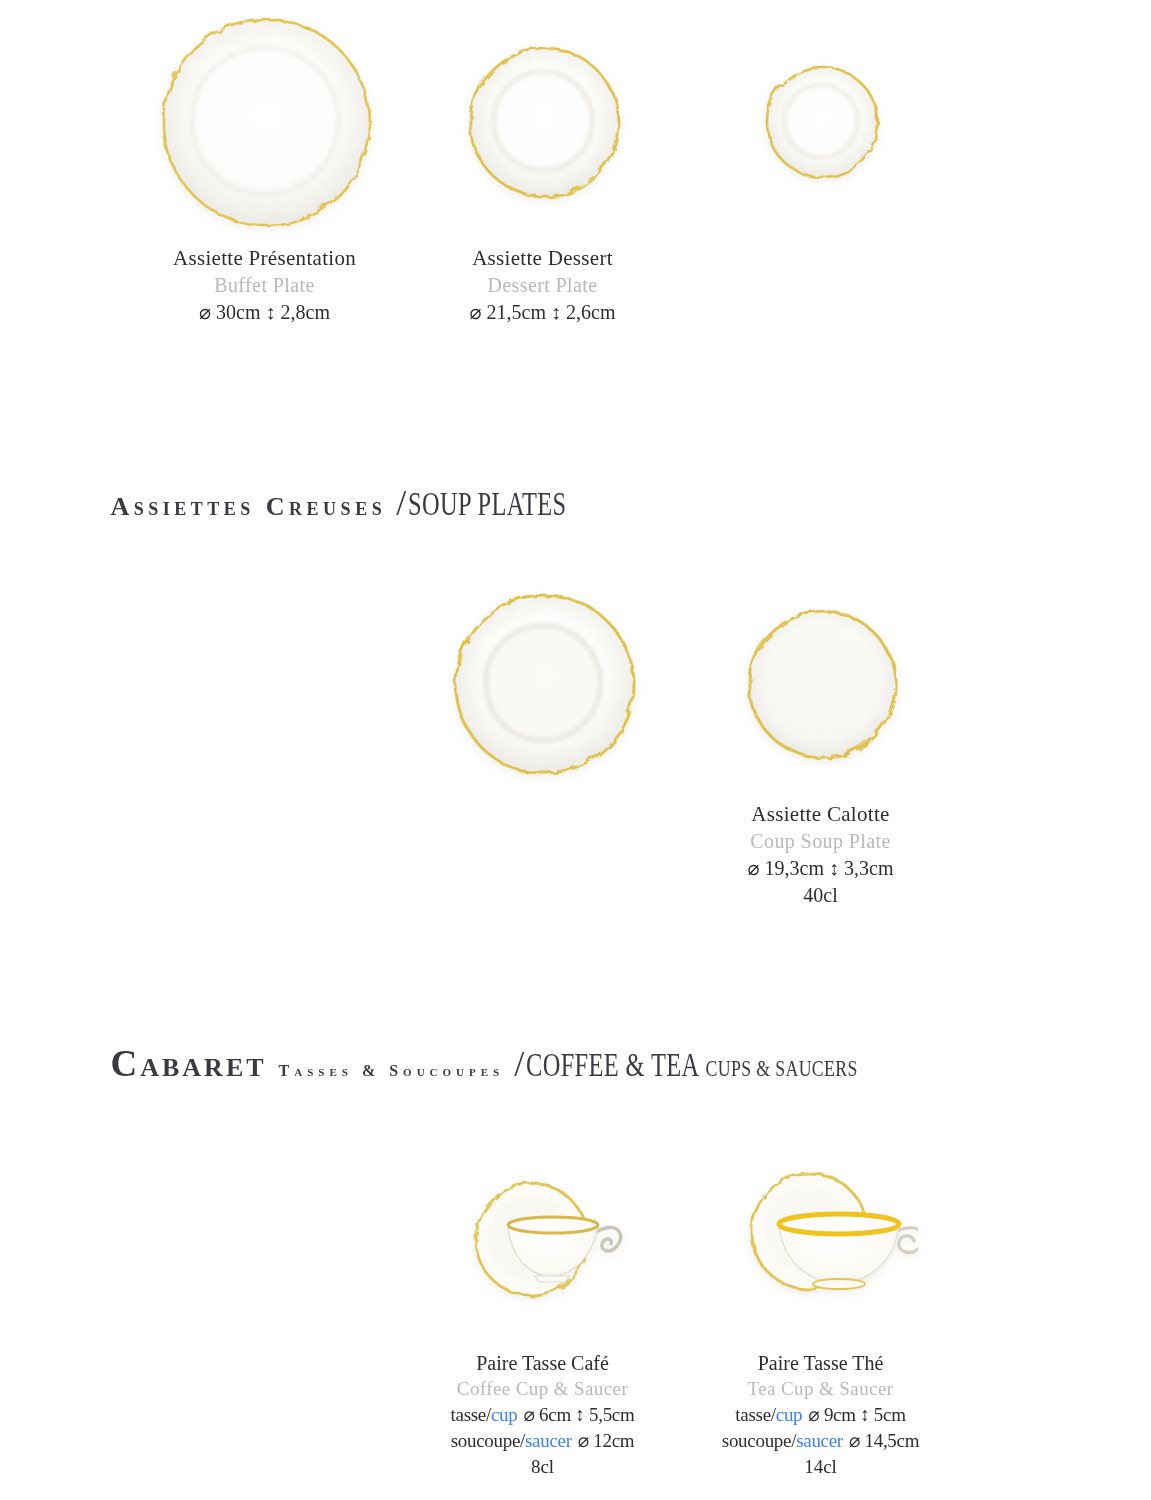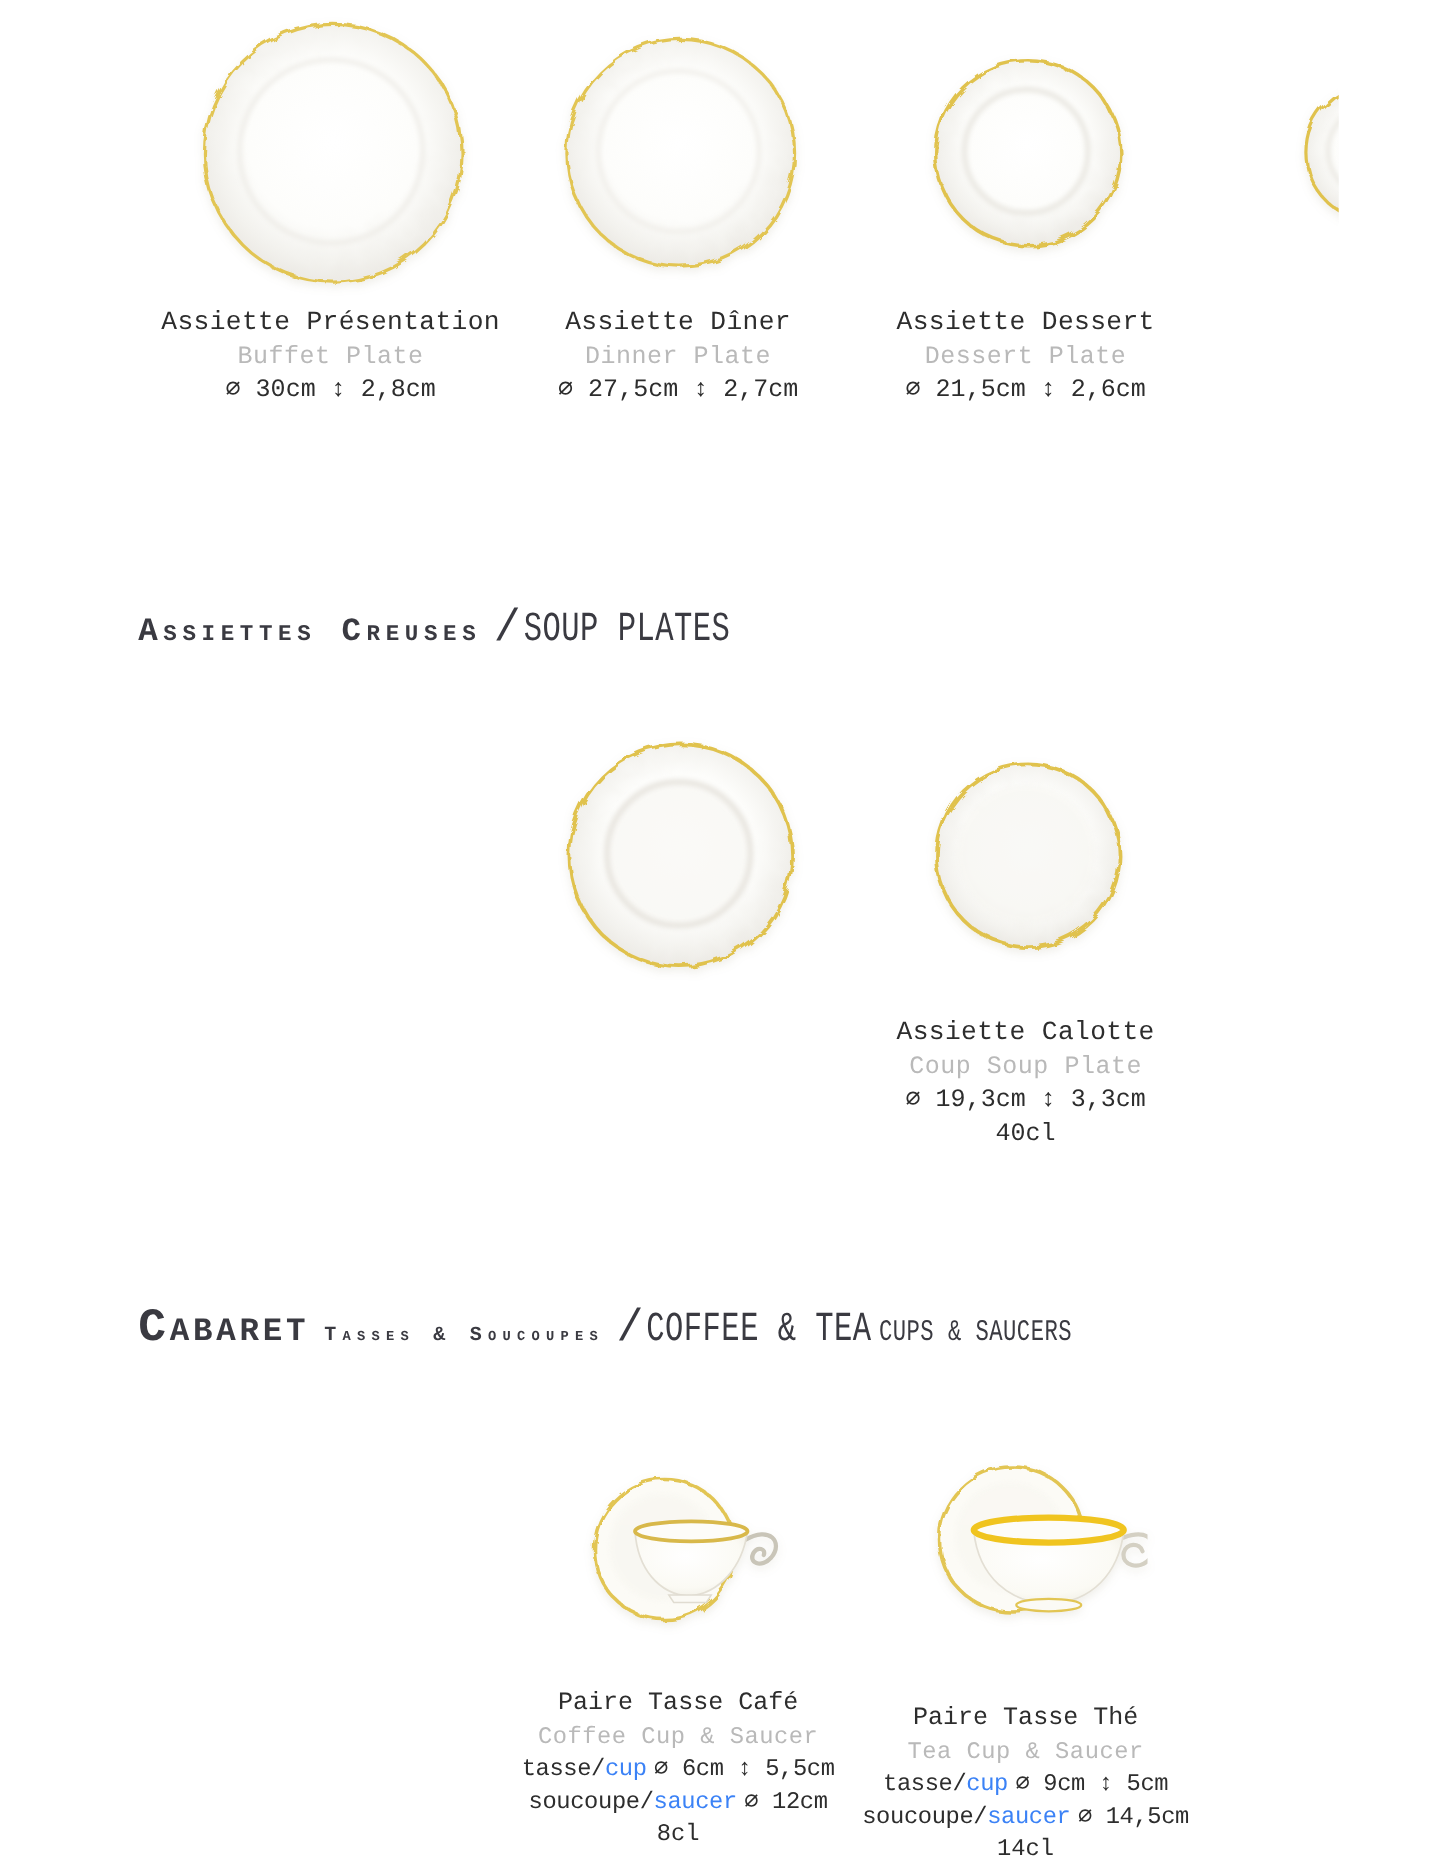--- a/index.html
+++ b/index.html
@@ -1,28 +1,28 @@
 <!DOCTYPE html>
 <html><head>
 <meta charset="utf-8">
 <style>
   * { margin:0; padding:0; box-sizing:border-box; }
   html,body { background:#ffffff; }
   .page {
     position:relative; width:990px; height:1500px; margin:0 auto;
     background:#ffffff; overflow:hidden;
-    font-family:Liberation Mono, monospace; color:#2d2d2d;
+    font-family:Liberation Serif, serif; color:#2d2d2d;
   }
   
   .row { position:absolute; left:45px; width:1112px; display:grid; grid-template-columns:repeat(4,278px); }
   .row-1 { top:0; }
   .row-2 { top:565px; }
   .row-3 { top:1158px; }
   .col2 { grid-column:2; }
-  .col3 { grid-column:3;gap:12px; }
+  .col3 { grid-column:3; }
   .product { display:flex; flex-direction:column; align-items:center; }
   .art { display:flex; align-items:center; justify-content:center; width:100%; }
   .row-1 .art { height:242px; margin-bottom:3px; }
   .row-2 .art { height:236px; }
   .row-3 .art { height:158px; margin-bottom:34px; }
   .plate-shadow { filter:drop-shadow(0 3px 4px rgba(100,88,40,0.10)); }
   
   .caption { text-align:center; white-space:nowrap; }
   .name-fr { font-size:21px; line-height:27px; letter-spacing:0.3px; color:#2d2d2d; }
   .name-en { font-size:20px; line-height:27px; letter-spacing:0.4px; color:#b9b9b9; }
@@ -84,35 +84,20 @@
           <circle cx="110" cy="110" r="74" fill="none" stroke="#edebe6" stroke-width="3" filter="url(#fSoft)"></circle>
         </svg>
       </div>
       <figcaption class="caption">
         <div class="name-fr">Assiette Présentation</div>
         <div class="name-en">Buffet Plate</div>
         <div class="dims">⌀ 30cm ↕ 2,8cm</div>
       </figcaption>
     </figure>
 
-    <figure class="product">
-      <div class="art">
-        <svg viewBox="0 0 196 196" width="194" height="194" class="plate-shadow">
-          <g filter="url(#fWavy)">
-              <circle cx="98" cy="98" r="92" fill="url(#gPlate)" stroke="#e2c553" stroke-width="2.6"></circle>
-            </g>
-          <circle cx="98" cy="98" r="65" fill="none" stroke="#efede8" stroke-width="3" filter="url(#fSoft)"></circle>
-        </svg>
-      </div>
-      <figcaption class="caption">
-        <div class="name-fr">Assiette Dîner</div>
-        <div class="name-en">Dinner Plate</div>
-        <div class="dims">⌀ 27,5cm ↕ 2,7cm</div>
-      </figcaption>
-    </figure>
 
     <figure class="product">
       <div class="art">
         <svg viewBox="0 0 162 162" width="160" height="160" class="plate-shadow">
           <g filter="url(#fWavy)">
               <circle cx="81" cy="81" r="75" fill="url(#gPlate)" stroke="#e0c24e" stroke-width="2.8"></circle>
             </g>
           <circle cx="81" cy="81" r="50" fill="none" stroke="#e9e7e1" stroke-width="4" filter="url(#fSoft)"></circle>
         </svg>
       </div>

